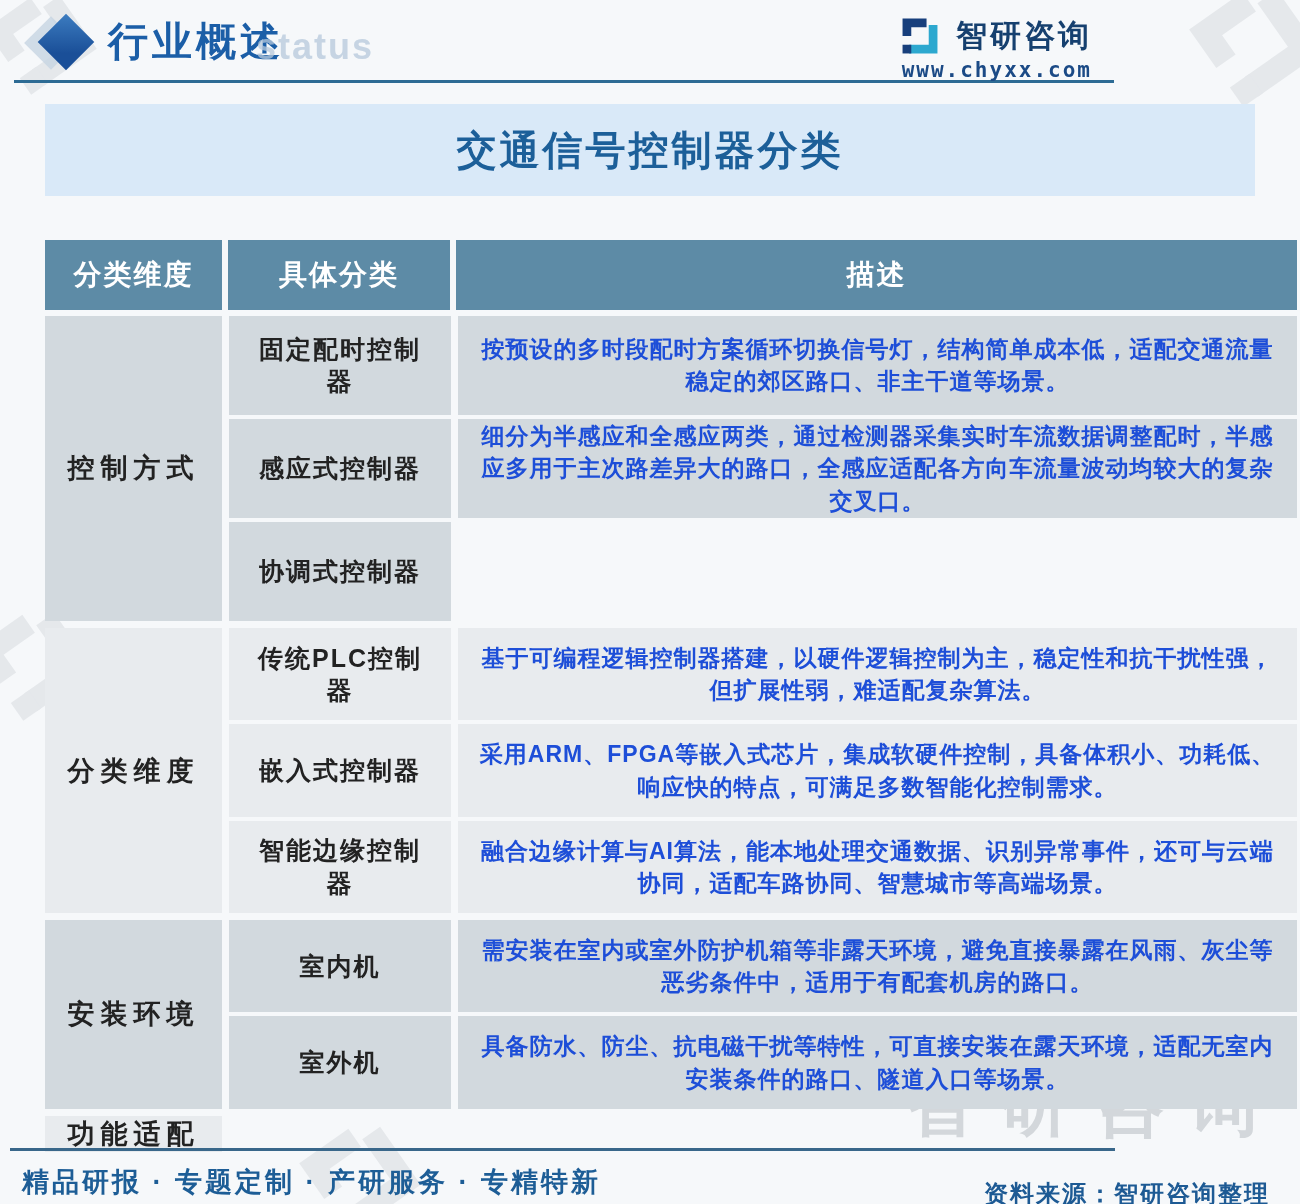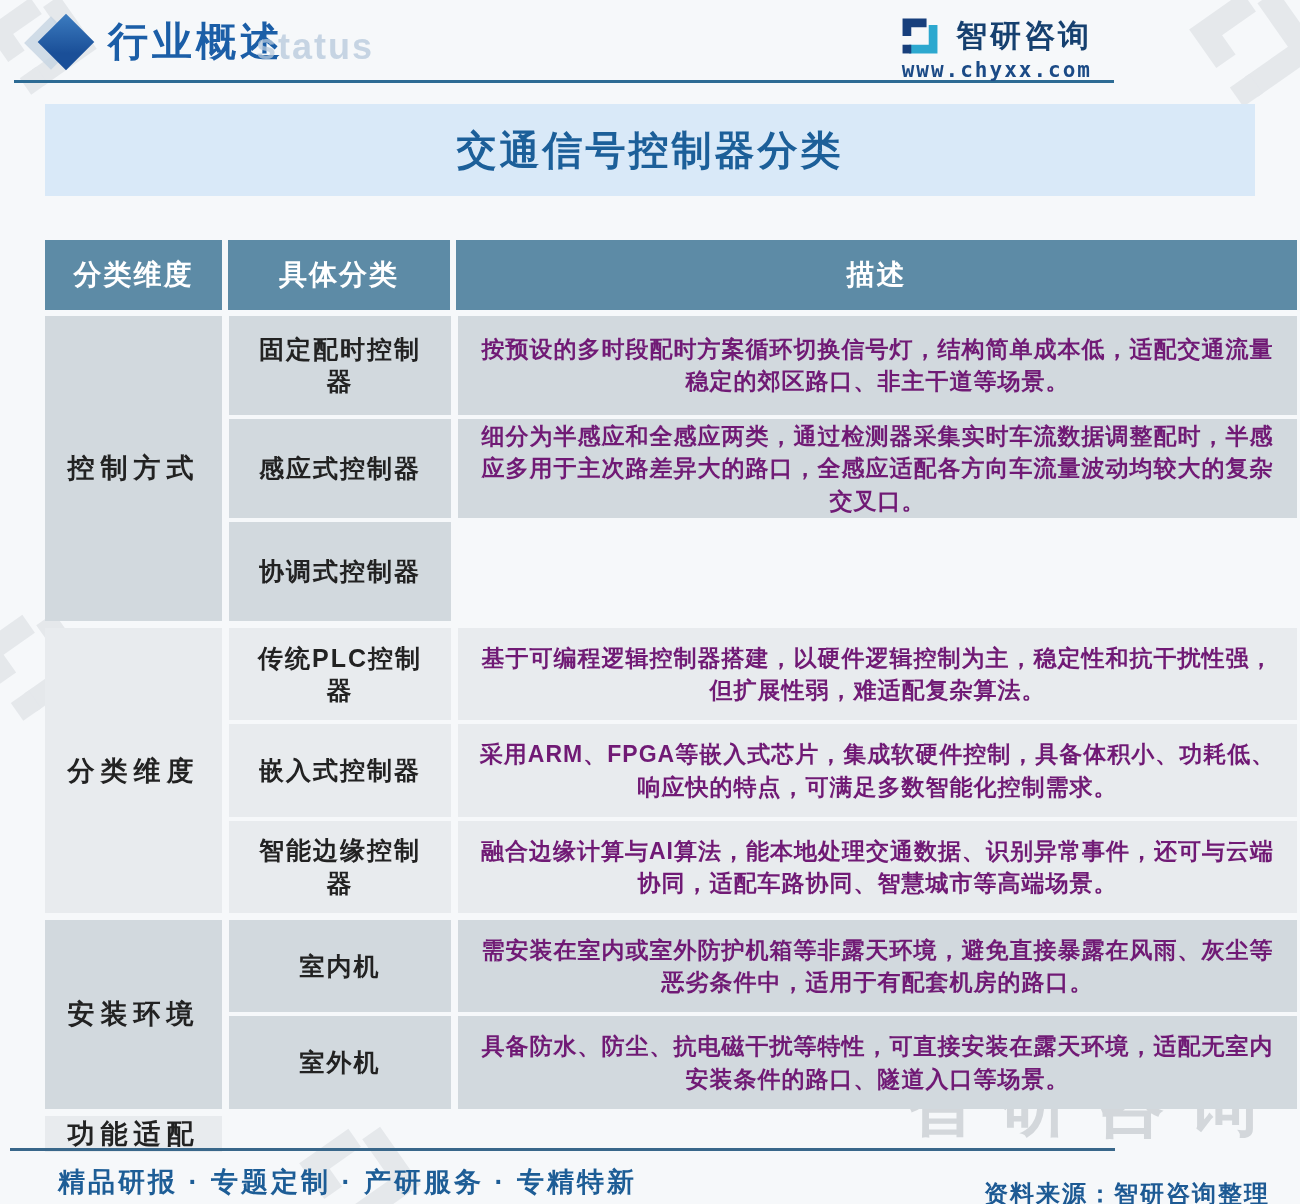--- a/index.html
+++ b/index.html
@@ -37,25 +37,25 @@
   .tgroup{display:flex;gap:7px;}
   .tgroup.dark .cell{background:#d2d9de;}
   .tgroup.light .cell{background:#e8ebee;}
   .dim-cell{flex:0 0 177px;display:flex;align-items:center;justify-content:center;
     font-size:27px;font-weight:bold;letter-spacing:6px;color:#222;}
   .group-rows{flex:1;display:flex;flex-direction:column;gap:4px;}
   .trow{display:flex;gap:7px;flex:1;min-height:80px;}
   .type-cell{flex:0 0 222px;display:flex;align-items:center;justify-content:center;text-align:center;
     font-size:25px;font-weight:bold;color:#222;letter-spacing:2px;padding:4px 24px;box-sizing:border-box;line-height:1.3;}
   .desc-cell{flex:1;display:flex;align-items:center;justify-content:center;text-align:center;
-    font-size:23px;font-weight:bold;color:#701a75;line-height:1.4;padding:14px 16px;box-sizing:border-box;letter-spacing:1px;}
+    font-size:23px;font-weight:bold;color:#1d4ed8;line-height:1.4;padding:14px 16px;box-sizing:border-box;letter-spacing:1px;}
   
   .footer-divider{position:absolute;left:10px;top:1148px;width:1105px;height:3px;background:#39678a;}
   .source-line{position:absolute;right:30px;top:1134px;font-size:24px;font-weight:bold;color:#1d5a94;letter-spacing:2px;margin-top:44px;}
-  .services-line{position:absolute;left:22px;top:1164px;font-size:27px;font-weight:bold;color:#1d5d96;letter-spacing:3px;margin-left:36px;}
+  .services-line{position:absolute;left:22px;top:1164px;font-size:27px;font-weight:bold;color:#1d5d96;letter-spacing:3px;}
   
   .wm{position:absolute;pointer-events:none;}
   .wm-bigtext{right:18px;top:1058px;font-size:70px;font-weight:bold;color:#8d959c;opacity:.32;letter-spacing:24px;}
   .wm-logo{opacity:.10;}
 </style>
 </head>
 <body>
 
 <svg class="wm wm-logo" style="left:-14px;top:-16px;transform:rotate(-35deg);" width="110" height="110" viewBox="0 0 44 44">
     <path fill="#55616e" d="M6 6 h22 v8 h-14 v8 h-8 z"></path>

